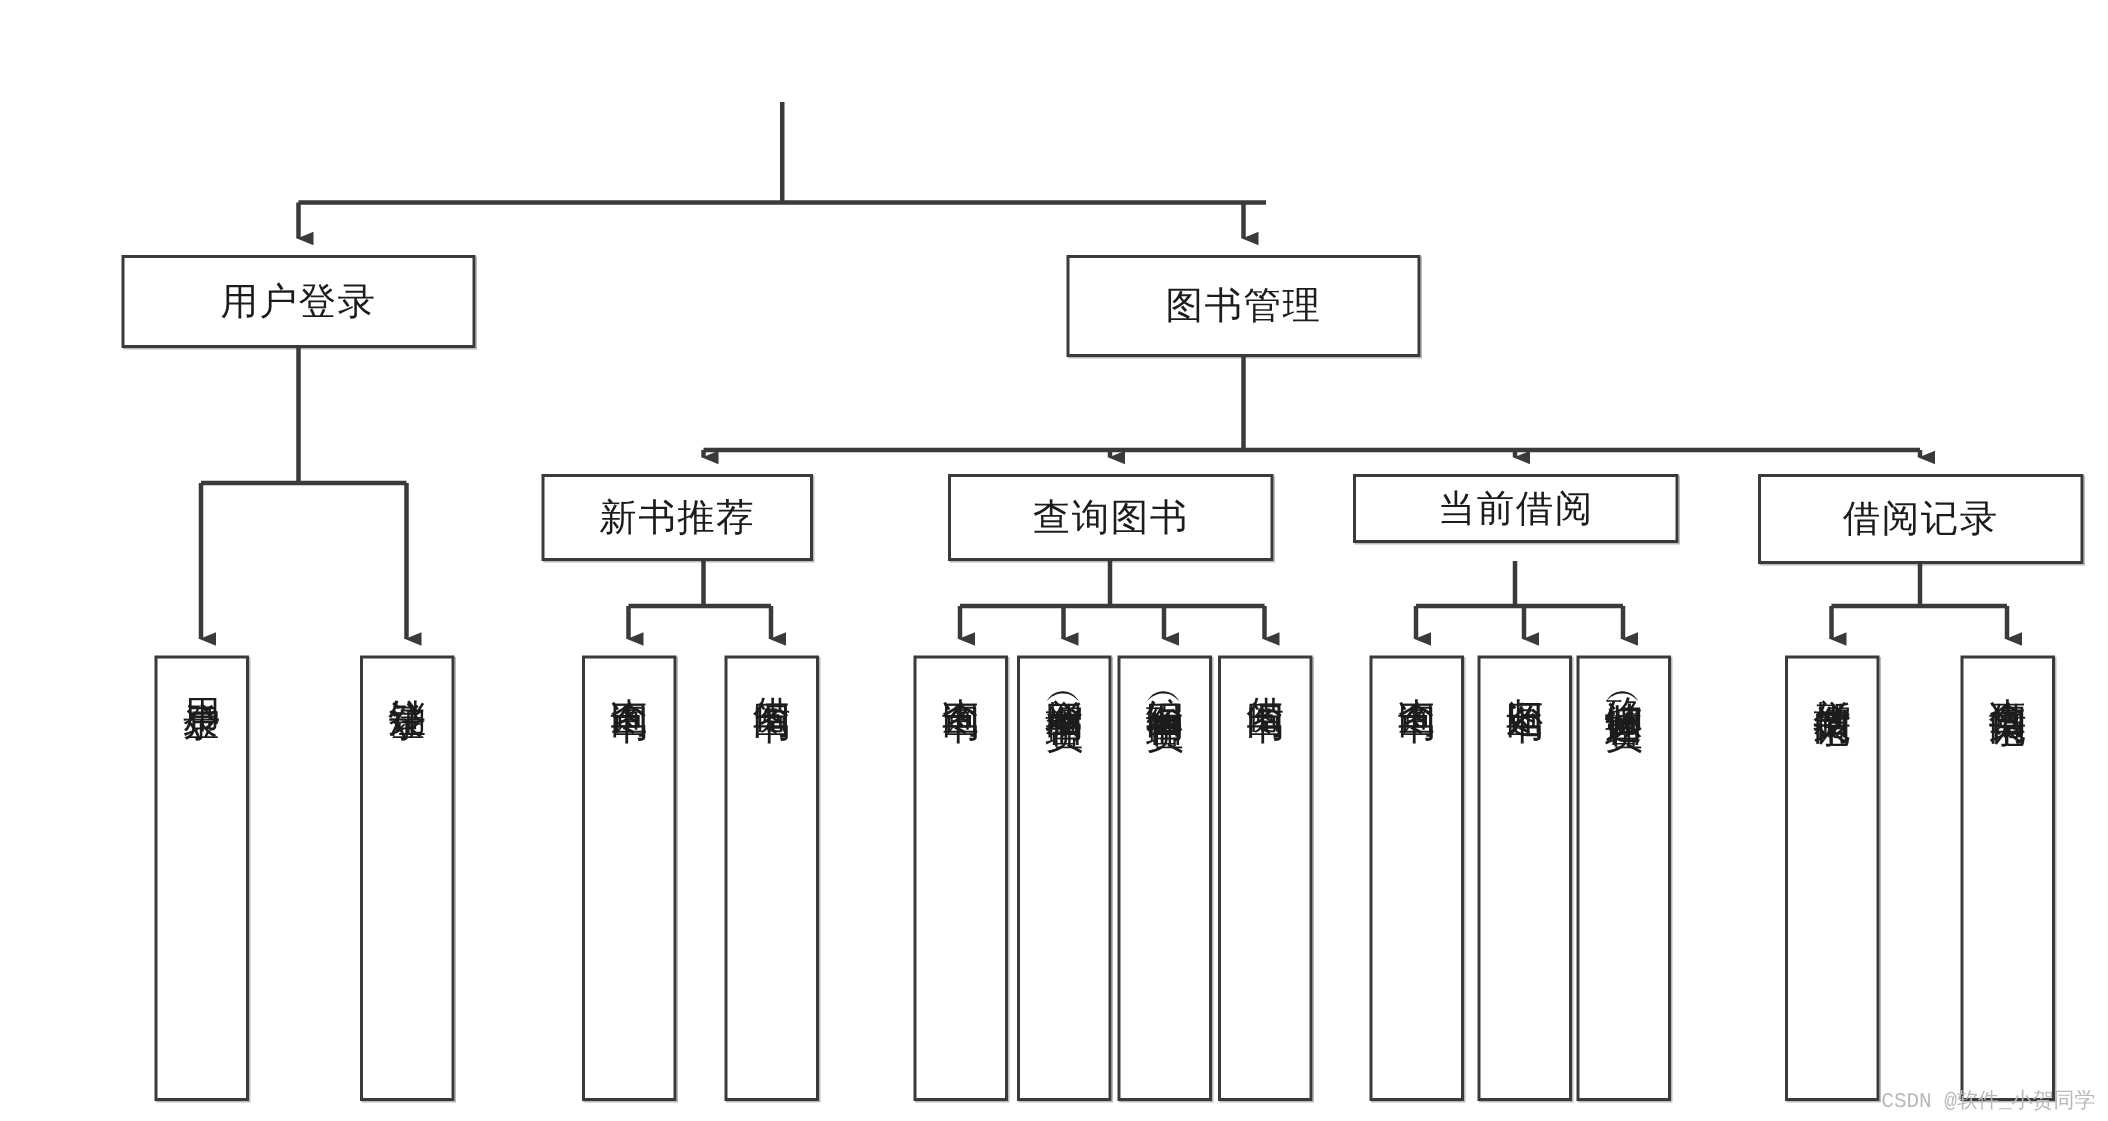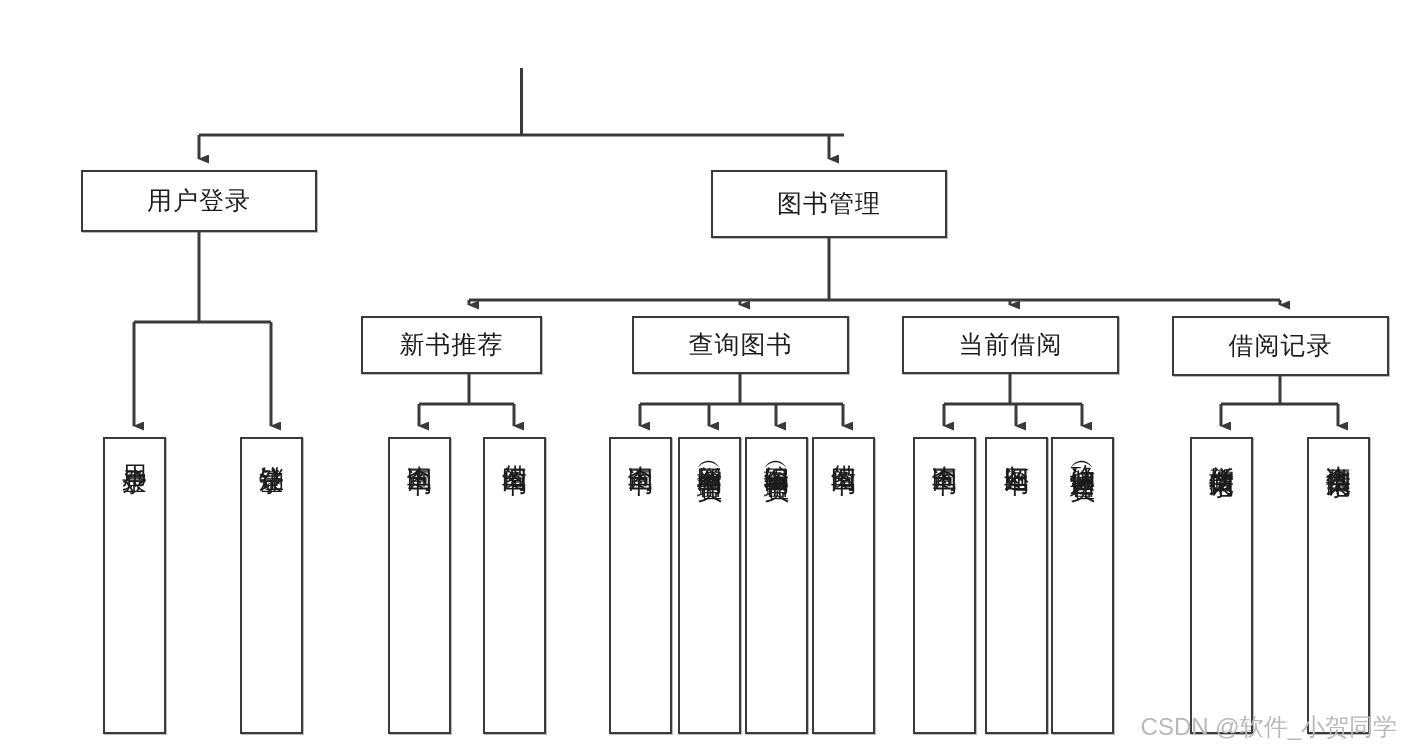--- a/index.html
+++ b/index.html
@@ -59,24 +59,24 @@
     line-height: 1;
     max-height: 285px;
   }
   .node.vertical.tall-label .node-label {
     max-height: 285px;
   }
   .watermark {
     position: absolute;
     right: 8px;
     bottom: 4px;
-    font-size: 24px;
+    font-size: 14px;
     color: #b9b9b9;
     white-space: nowrap;
-    font-family: Liberation Sans, sans-serif;
+    font-family: Liberation Mono, monospace;
   }
 </style>
 </head>
 <body>
 
 <div id="diagram-root">
 
   <svg class="connector-layer" viewBox="0 0 1405 747" xmlns="http://www.w3.org/2000/svg">
     <defs>
       <marker id="arrowhead" markerWidth="9" markerHeight="11" refX="4.5" refY="10" orient="auto" markerUnits="userSpaceOnUse">
@@ -146,21 +146,21 @@
   <div class="node horizontal" style="left: 711px; top: 170px; width: 236px; height: 68px;">
     <span class="node-label">图书管理</span>
   </div>
 
   <div class="node horizontal" style="left: 361px; top: 316px; width: 181px; height: 58px;">
     <span class="node-label">新书推荐</span>
   </div>
   <div class="node horizontal" style="left: 632px; top: 316px; width: 217px; height: 58px;">
     <span class="node-label">查询图书</span>
   </div>
-  <div class="node horizontal" style="left: 902px; top: 316px; width: 217px; height: 58px;">
+  <div class="node horizontal" style="left: 902px; top: 316px; width: 217px; height: 46px;">
     <span class="node-label">当前借阅</span>
   </div>
   <div class="node horizontal" style="left: 1172px; top: 316px; width: 217px; height: 60px;">
     <span class="node-label">借阅记录</span>
   </div>
 
   <div class="node vertical" style="left: 103px; top: 437px; width: 63px; height: 297px;">
     <span class="node-label">用户登录</span>
   </div>
   <div class="node vertical" style="left: 240px; top: 437px; width: 63px; height: 297px;">

